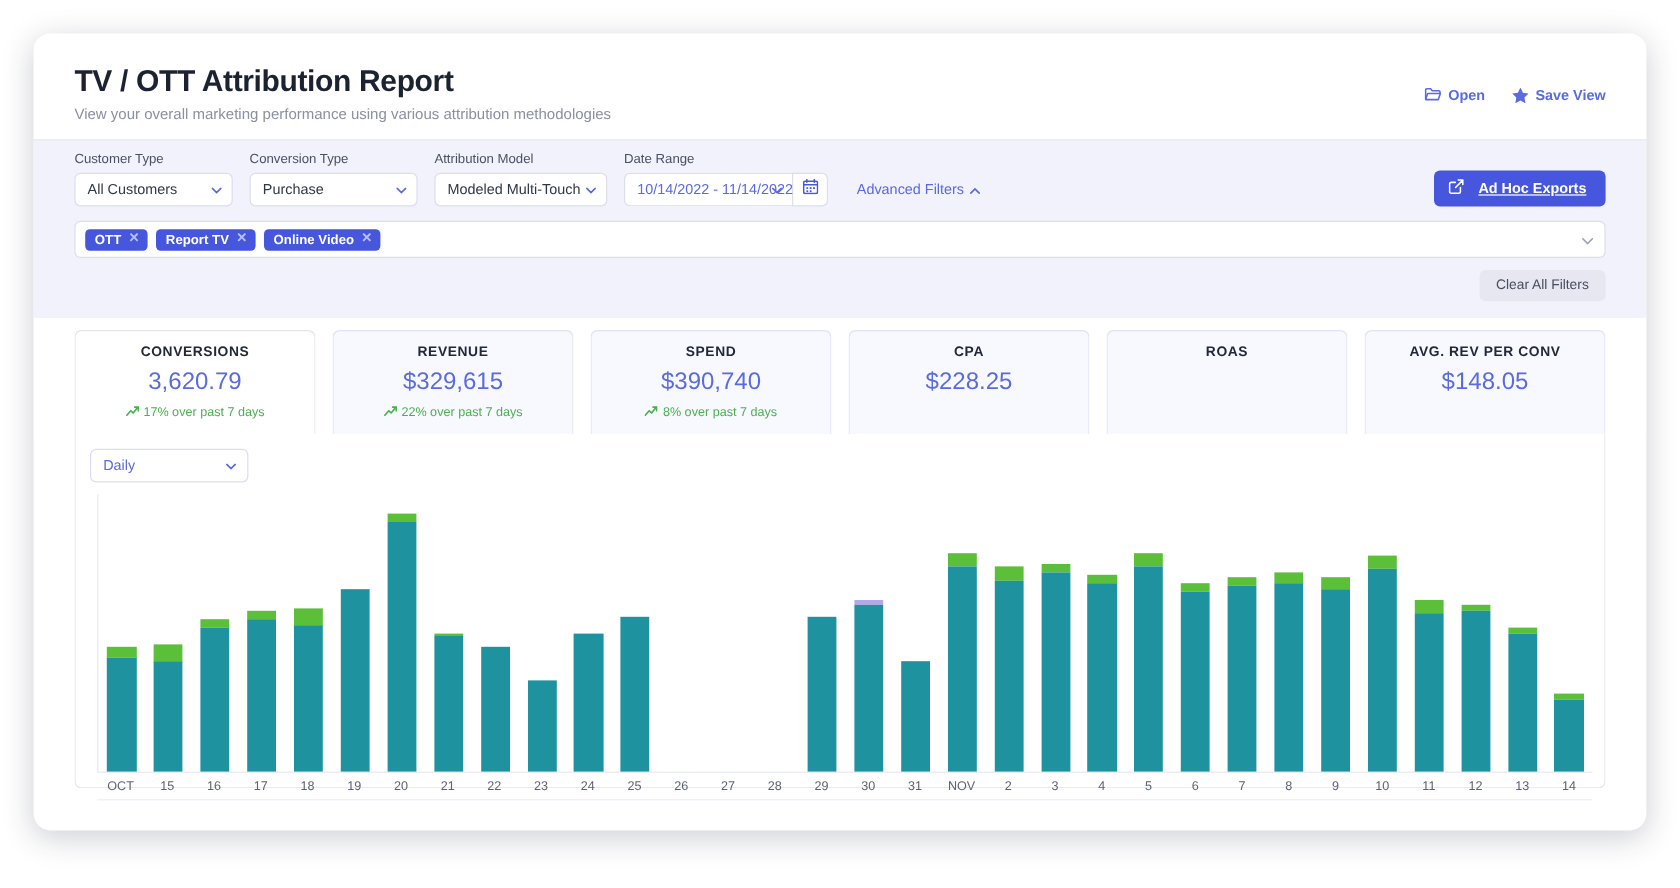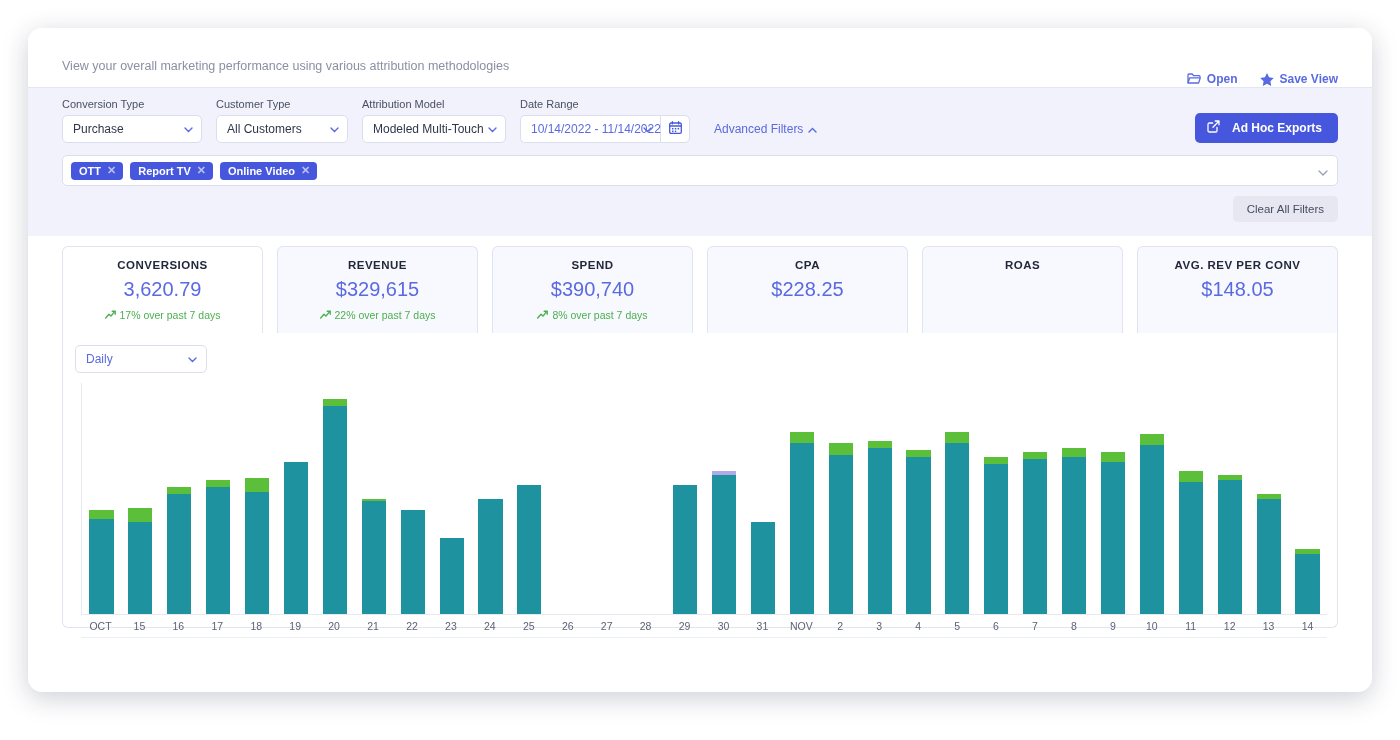--- a/index.html
+++ b/index.html
@@ -128,20 +128,21 @@
     height: 30px;
     background: #4657dd;
     border-radius: 5px;
     display: flex; align-items: center; gap: 12px;
     padding: 0 16px 0 12px;
     color: #ffffff;
     font-size: 12px;
     font-weight: bold;
     cursor: pointer;
     white-space: nowrap;
+    text-decoration: underline;
   }
 
   .chips-bar {
     margin-top: 12px;
     position: relative;
     background: #ffffff;
     border: 1px solid #dcdeee;
     border-radius: 5px;
     min-height: 31px;
     display: flex;
@@ -314,20 +315,21 @@
     padding-top: 4px;
   }
 </style>
 </head>
 <body>
 
 <div class="page">
  <div class="window">
 
   <div class="hdr">
+    <div class="hdr-title">TV / OTT Attribution Report</div>
     <div class="hdr-sub">View your overall marketing performance using various attribution methodologies</div>
     <div class="hdr-actions">
       <div class="hdr-action">
         <span>
           <svg width="14" height="12" viewBox="0 0 14 12" fill="none">
             <path d="M1 10V2a1 1 0 011-1h3.2l1.3 1.6H12a1 1 0 011 1v1" stroke="#5a6ae0" stroke-width="1.3" stroke-linejoin="round"></path>
             <path d="M1 10l1.7-5.1h10.6L11.6 10H1z" stroke="#5a6ae0" stroke-width="1.3" stroke-linejoin="round"></path>
           </svg>
         </span>
         <span>Open</span>
@@ -340,35 +342,35 @@
         </span>
         <span>Save View</span>
       </div>
     </div>
   </div>
 
   <div class="filters">
     <div class="filter-row1">
 
       <div class="fgroup">
-        <div class="flabel">Conversion Type</div>
-        <div class="select sel-conv">
-          <span>Purchase</span>
+        <div class="flabel">Customer Type</div>
+        <div class="select sel-cust">
+          <span>All Customers</span>
           <span class="chev">
             <svg width="9" height="6" viewBox="0 0 9 6">
                   <path d="M1 1l3.5 3.5L8 1" stroke="#5a6ae0" stroke-width="1.4" fill="none" stroke-linecap="round"></path>
                 </svg>
           </span>
         </div>
       </div>
 
       <div class="fgroup">
-        <div class="flabel">Customer Type</div>
-        <div class="select sel-cust">
-          <span>All Customers</span>
+        <div class="flabel">Conversion Type</div>
+        <div class="select sel-conv">
+          <span>Purchase</span>
           <span class="chev">
             <svg width="9" height="6" viewBox="0 0 9 6">
                   <path d="M1 1l3.5 3.5L8 1" stroke="#5a6ae0" stroke-width="1.4" fill="none" stroke-linecap="round"></path>
                 </svg>
           </span>
         </div>
       </div>
 
       <div class="fgroup">
         <div class="flabel">Attribution Model</div>

